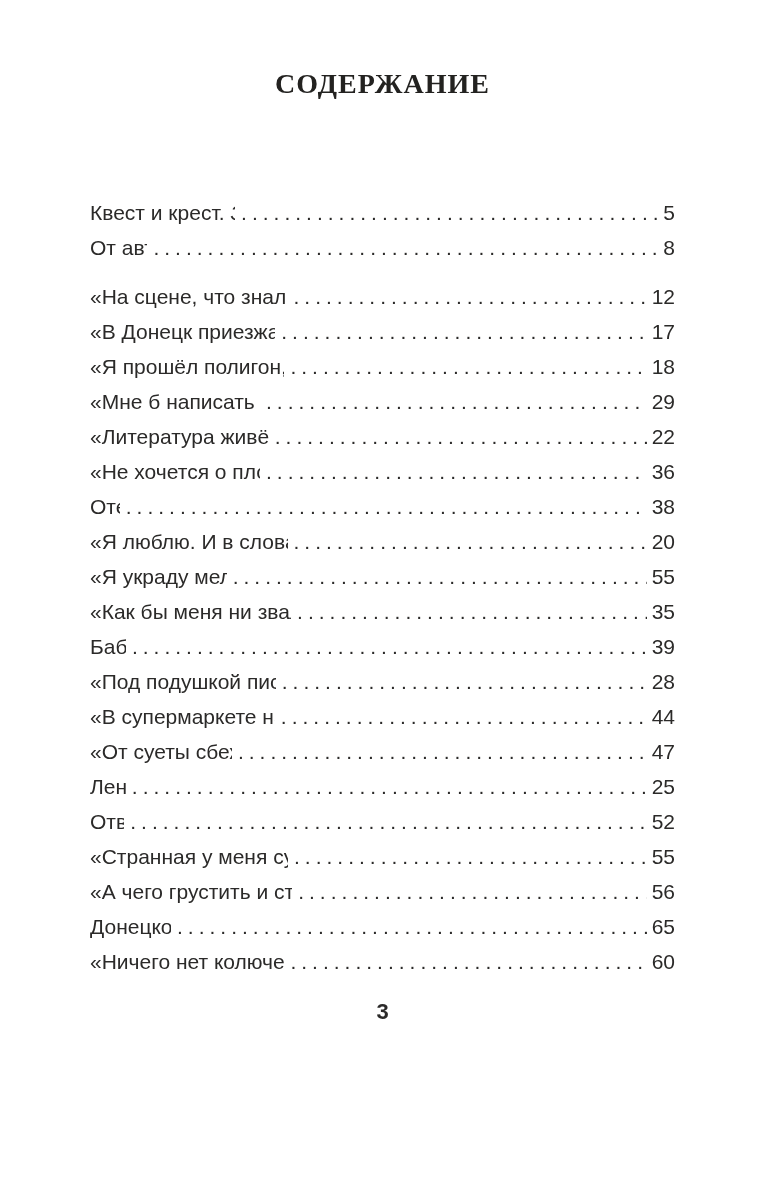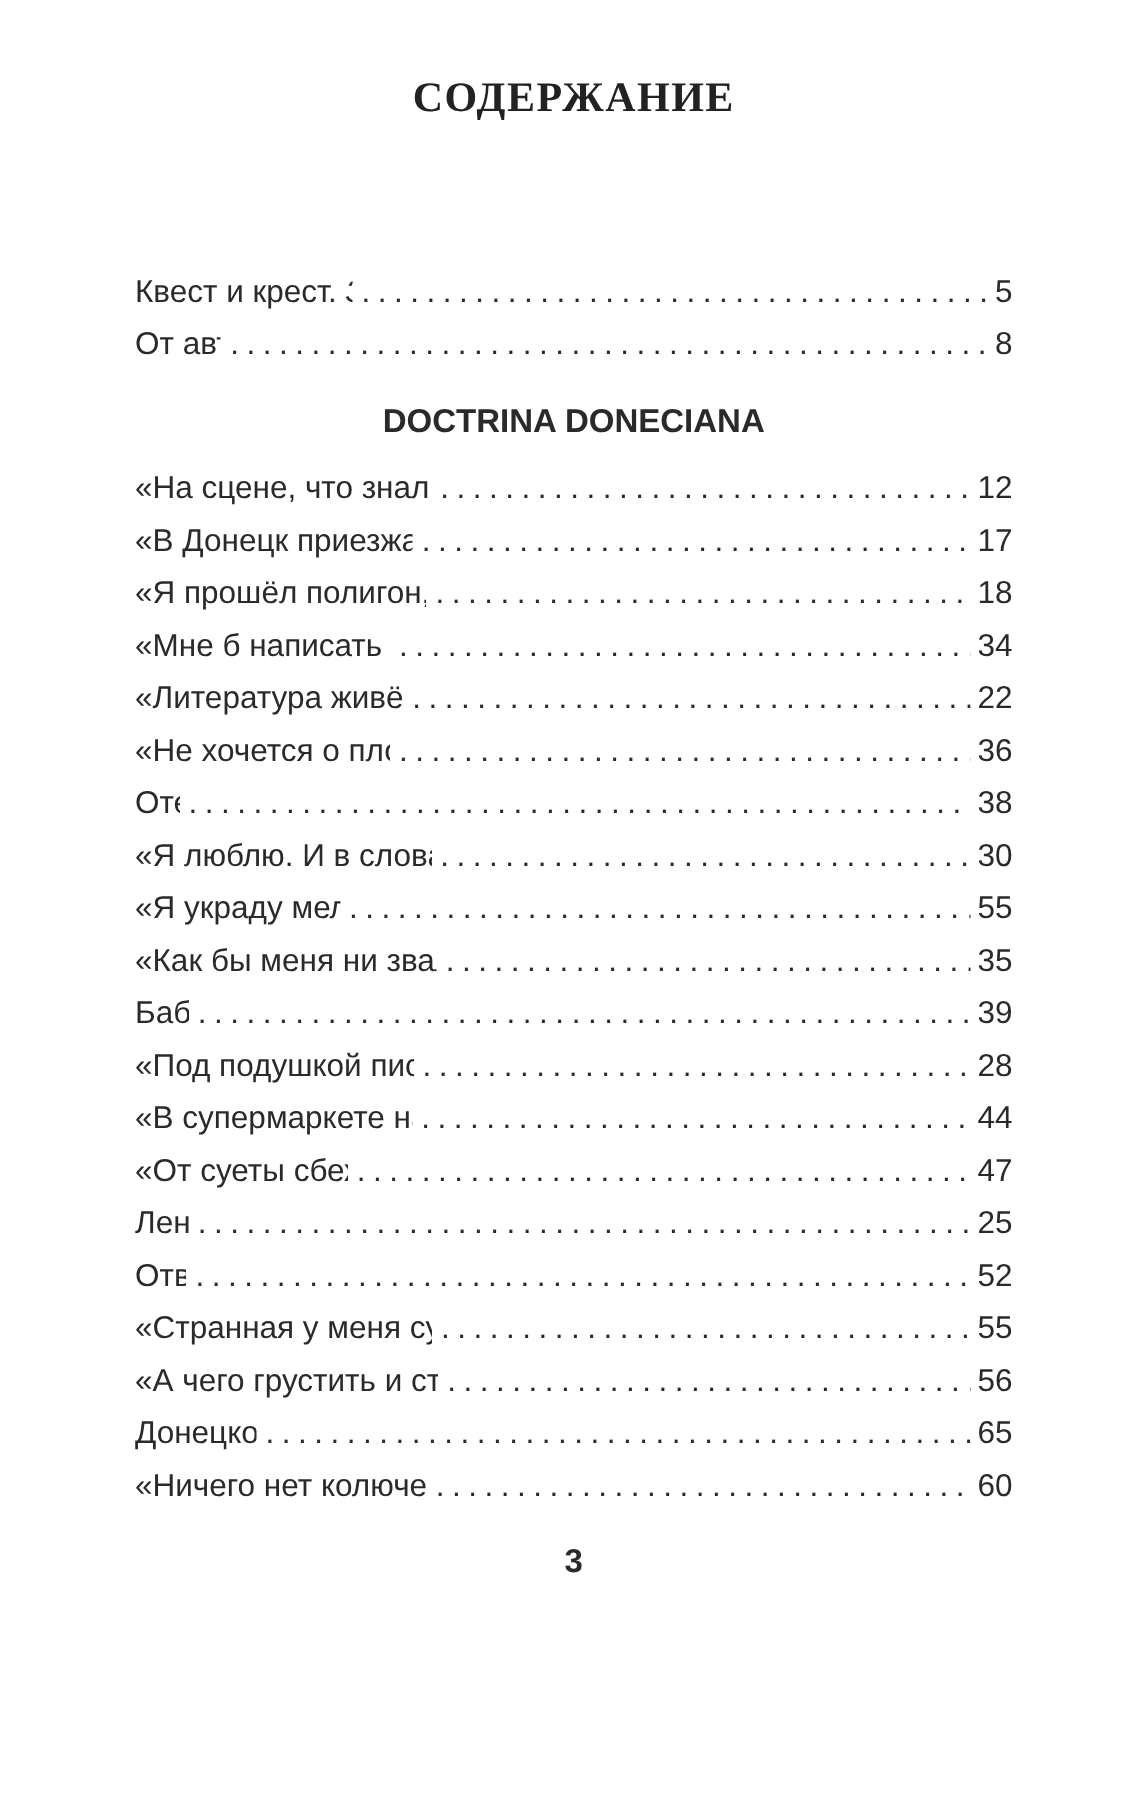--- a/index.html
+++ b/index.html
@@ -7,21 +7,21 @@
     width:764px; height:1200px;
     margin:0 auto;
     background:#ffffff;
     box-sizing:border-box;
     padding:0 89px 0 90px;
     color:#2b2a29;
     font-family:"Liberation Sans", sans-serif;
     overflow:hidden;
   }
   .title {
-    padding-top:49px;
+    padding-top:67px;
     font-family:"Liberation Serif", serif;
     font-weight:bold;
     font-size:28px;
     line-height:34px;
     letter-spacing:1px;
     text-align:center;
     color:#232220;
   }
   .front { margin-top:94px; }
   .row {
@@ -74,62 +74,61 @@
       <span class="leader"></span>
       <span class="pg">5</span>
     </div>
     <div class="row">
       <span class="t"><span>От автора</span></span>
       <span class="leader"></span>
       <span class="pg">8</span>
     </div>
   </div>
 
-  <div class="heading">DOCTRINA DONECIANA</div>
 
   <div class="list">
     <div class="row">
       <span class="t">«На сцене, что знала водолазкинского “Лавра”...»</span>
       <span class="leader"></span>
       <span class="pg">12</span>
     </div>
     <div class="row">
       <span class="t">«В Донецк приезжают люди не с именами...»</span>
       <span class="leader"></span>
       <span class="pg">17</span>
     </div>
     <div class="row">
       <span class="t">«Я прошёл полигон, который не все проходят...»</span>
       <span class="leader"></span>
       <span class="pg">18</span>
     </div>
     <div class="row">
       <span class="t">«Мне б написать о Тёркине Василии...»</span>
       <span class="leader"></span>
-      <span class="pg">34</span>
+      <span class="pg">29</span>
     </div>
     <div class="row">
       <span class="t">«Литература живёт во всякой молекуле...»</span>
       <span class="leader"></span>
       <span class="pg">22</span>
     </div>
     <div class="row">
       <span class="t">«Не хочется о плохом, дорогая Анна...»</span>
       <span class="leader"></span>
       <span class="pg">36</span>
     </div>
     <div class="row">
       <span class="t">Отец</span>
       <span class="leader"></span>
       <span class="pg">38</span>
     </div>
     <div class="row">
       <span class="t">«Я люблю. И в словах этих выстрел слышится...»</span>
       <span class="leader"></span>
-      <span class="pg">30</span>
+      <span class="pg">20</span>
     </div>
     <div class="row">
       <span class="t">«Я украду мелодику стиха...»</span>
       <span class="leader"></span>
       <span class="pg">55</span>
     </div>
     <div class="row">
       <span class="t">«Как бы меня ни звали и куда бы меня ни звали...»</span>
       <span class="leader"></span>
       <span class="pg">35</span>

